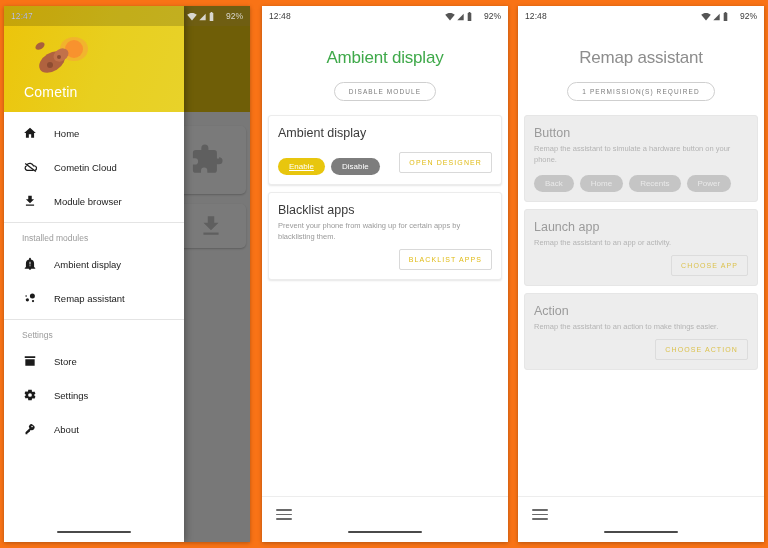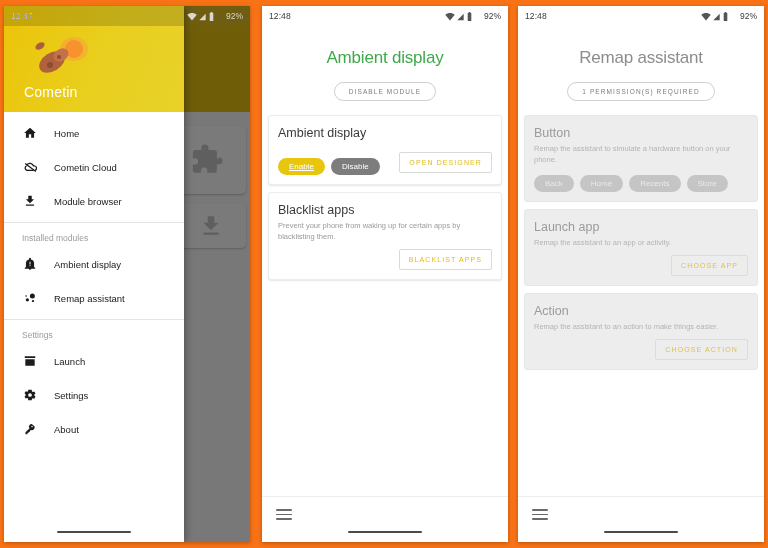--- a/index.html
+++ b/index.html
@@ -276,21 +276,21 @@
 
         <div class="d-sep"></div>
         <div class="d-sub">Settings</div>
 
         <div class="d-item">
           <span class="d-ico">
             <svg width="14" height="14" viewBox="0 0 24 24">
               <path fill="#1b1b1b" d="M3 4h18v3H3zM4 9h16v11H4zm2 3h5v5H6z"></path>
             </svg>
           </span>
-          <span class="d-lbl">Launch</span>
+          <span class="d-lbl">Store</span>
         </div>
 
         <div class="d-item">
           <span class="d-ico">
             <svg width="14" height="14" viewBox="0 0 24 24">
               <path fill="#1b1b1b" d="M19.4 13a7.8 7.8 0 0 0 0-2l2-1.6-2-3.4-2.4 1a7.6 7.6 0 0 0-1.7-1L15 3H9l-.3 2.6a7.6 7.6 0 0 0-1.7 1l-2.4-1-2 3.4L4.6 11a7.8 7.8 0 0 0 0 2l-2 1.6 2 3.4 2.4-1a7.6 7.6 0 0 0 1.7 1L9 21h6l.3-2.6a7.6 7.6 0 0 0 1.7-1l2.4 1 2-3.4zM12 15.2A3.2 3.2 0 1 1 15.2 12 3.2 3.2 0 0 1 12 15.2z"></path>
             </svg>
           </span>
           <span class="d-lbl">Settings</span>
         </div>
@@ -397,21 +397,21 @@
 
       <div class="cards">
 
         <div class="card disabled">
           <h3>Button</h3>
           <p>Remap the assistant to simulate a hardware button on your phone.</p>
           <div class="chiprow">
             <span class="chip chip-dis">Back</span>
             <span class="chip chip-dis">Home</span>
             <span class="chip chip-dis">Recents</span>
-            <span class="chip chip-dis">Store</span>
+            <span class="chip chip-dis">Power</span>
           </div>
         </div>
 
         <div class="card disabled">
           <h3>Launch app</h3>
           <p>Remap the assistant to an app or activity.</p>
           <div class="btnrow">
             <button class="obtn dim">CHOOSE APP</button>
           </div>
         </div>

